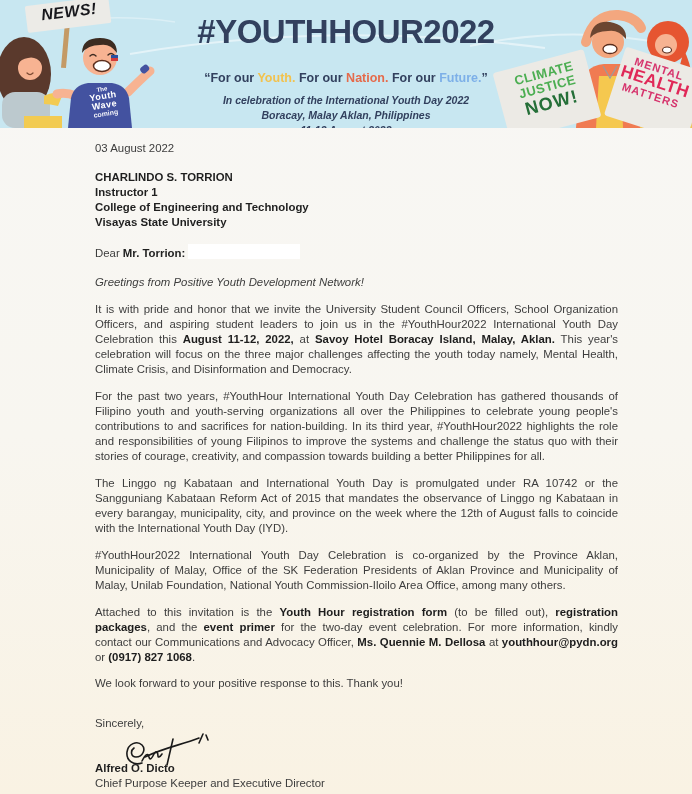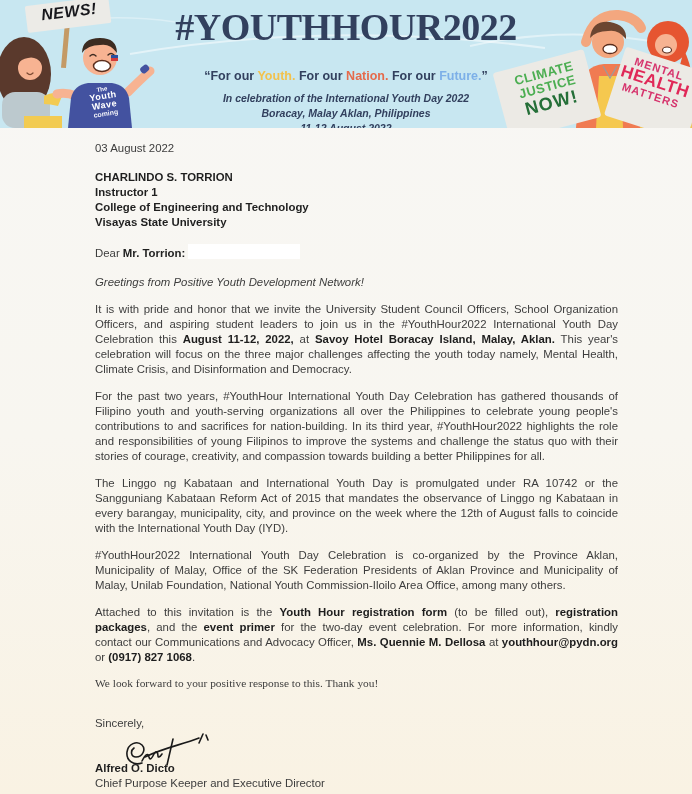--- a/index.html
+++ b/index.html
@@ -4,21 +4,21 @@
 <style>
   html,body{margin:0;padding:0;}
   body{width:692px;height:794px;overflow:hidden;font-family:"Liberation Sans",sans-serif;}
   .page{position:relative;width:692px;height:794px;
         background:linear-gradient(180deg,#f8f7f5 0%,#f8f6f0 55%,#f9f2e3 100%);}
 
   
   .banner{position:relative;width:692px;height:128px;background:#c8e7f1;overflow:hidden;}
   .banner .art{position:absolute;left:0;top:0;}
   .banner-text{position:absolute;top:0;left:150px;width:392px;text-align:center;color:#32405e;z-index:2;}
-  .banner-title{font-size:38px;font-weight:800;letter-spacing:-0.5px;margin-top:5px;font-family:Liberation Serif, serif;}
+  .banner-title{font-size:33px;font-weight:800;letter-spacing:-0.5px;margin-top:13px;}
   .banner-tagline{font-size:12.5px;font-weight:700;margin-top:20px;}
   .tg-y{color:#f2c24e}.tg-n{color:#e56a4b}.tg-f{color:#7db0e8}
   .banner-event{font-size:10.5px;font-weight:700;font-style:italic;line-height:15px;margin-top:8px;}
 
   .news-text{position:absolute;left:28px;top:3px;width:82px;text-align:center;transform:rotate(-7deg);
              font-weight:800;font-style:italic;font-size:16px;color:#17171c;letter-spacing:.5px;z-index:3;}
   .shirt-text{position:absolute;left:78px;top:86px;width:52px;transform:rotate(-9deg);text-align:center;
               color:#fff;font-weight:700;z-index:3;}
   .shirt-text .s0{font-size:6px;line-height:6px;display:block;}
   .shirt-text .s1,.shirt-text .s2{font-size:9px;line-height:9px;display:block;letter-spacing:.5px;}
@@ -33,21 +33,21 @@
   
   .letter{padding:10px 74px 0 95px;color:#3d3d3d;font-size:11.4px;line-height:15px;}
   .date{margin-top:3px;}
   .recipient{margin-top:14px;font-weight:700;color:#1f1f1f;}
   .salutation{margin-top:14px;}
   .salutation b{color:#1f1f1f;}
   .redaction{display:inline-block;width:112px;height:15px;background:#ffffff;vertical-align:text-bottom;margin-left:3px;}
   .greeting{margin-top:14px;font-style:italic;}
   .para{margin-top:12px;text-align:justify;}
   .para b{color:#1d1d1d;}
-  .close-line{margin-top:4px;font-family:Liberation Serif, serif;}
+  .close-line{margin-top:4px;}
   .sincerely{margin-top:25px;}
   .sig-svg{display:block;margin-left:20px;margin-top:2px;margin-bottom:-12px;}
   .signer-name{font-weight:700;color:#1f1f1f;}
 </style>
 </head>
 <body>
 
 <div class="page">
 
   <header class="banner">

